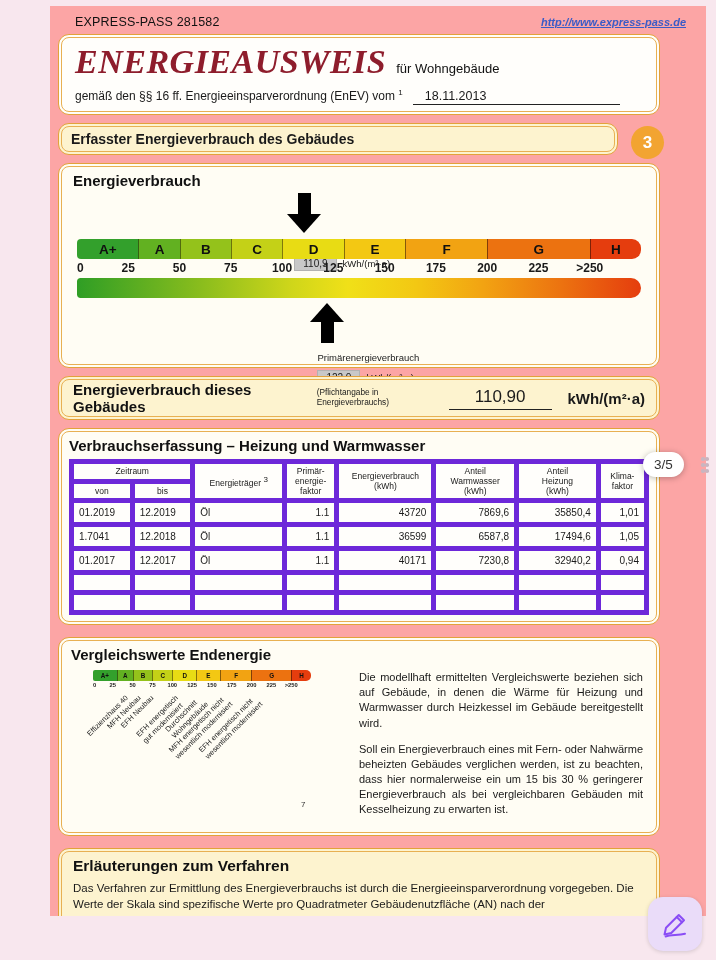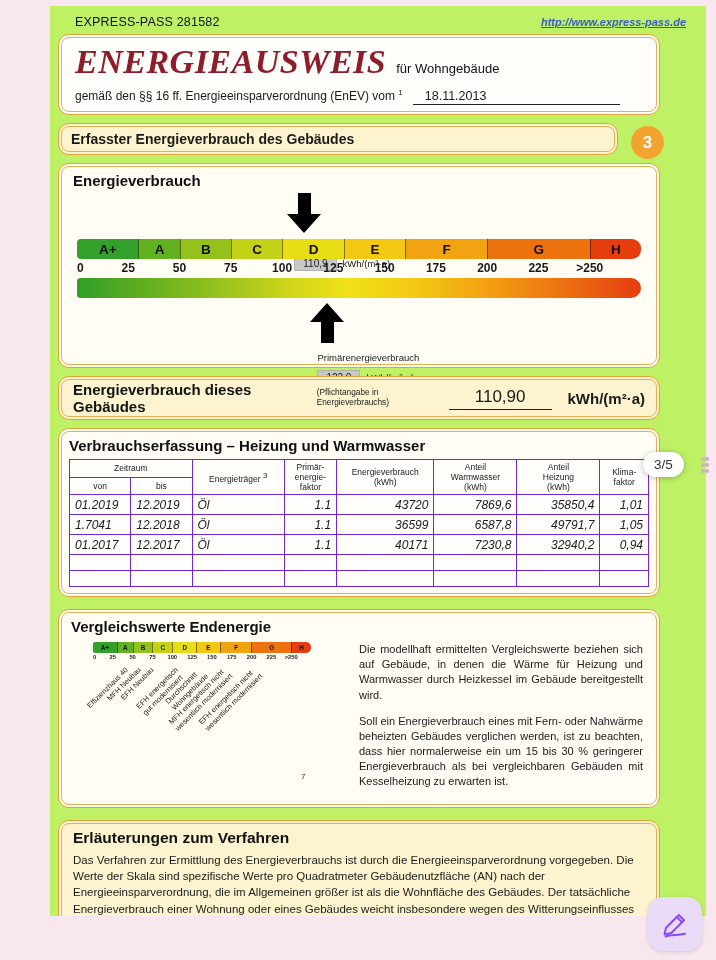--- a/index.html
+++ b/index.html
@@ -3,21 +3,21 @@
 <meta charset="utf-8">
 <style>
   html,body{margin:0;padding:0;}
   body{
     width:716px;height:960px;position:relative;overflow:hidden;
     background:#f8e7ee;
     font-family:"Liberation Sans", sans-serif;color:#1a1a1a;
   }
   .page{
     position:absolute;left:50px;top:6px;width:656px;height:910px;
-    background:#bef264;overflow:hidden;
+    background:#fca5a5;overflow:hidden;
   }
   .topbar{display:flex;justify-content:space-between;align-items:baseline;padding:9px 20px 3px 25px;}
   .docref{font-size:12.5px;letter-spacing:.2px;color:#111;}
   .url{font-size:11px;font-style:italic;font-weight:bold;color:#3a5bc7;text-decoration:underline;}
   .doc{padding:2px 46px 0 8px;}
 
   
   .box{position:relative;border:1.6px solid #e2a23b;border-radius:11px;margin-bottom:8px;}
   .box::after{content:"";position:absolute;inset:2px;border:1px solid #e8b052;border-radius:8px;pointer-events:none;}
   .white{background:#fffdf4;}
@@ -94,23 +94,23 @@
 
   
   .vbox{display:flex;align-items:center;padding:7px 14px;height:28px;}
   .vnote{font-size:8.3px;line-height:1.2;white-space:pre-line;margin-left:10px;width:105px;}
   .uval{font-size:17px;border-bottom:1.5px solid #222;padding:0 26px 2px 26px;margin-left:36px;}
   .vunit{font-size:15px;font-weight:bold;margin-left:16px;}
 
   
   .tablebox{padding:8px 10px 9px 10px;}
   table{width:100%;border-collapse:collapse;margin-top:5px;background:#fffefb;}
-  th,td{border:1px solid #6d28d9;}
+  th,td{border:5px solid #6d28d9;}
   th{font-weight:normal;font-size:8.5px;line-height:1.18;white-space:pre-line;padding:2px 2px;text-align:center;vertical-align:middle;}
-  td{font-size:12px;height:17px;padding:1px 5px;font-style:italic;}
+  td{font-size:10px;height:17px;padding:1px 5px;}
   td.al{text-align:left;}
   td.ac{text-align:right;}
   tr.empty td{height:13px;}
   .th-sub{font-size:8.5px;}
 
   
   .compbox{padding:8px 12px 6px 12px;}
   .comp-body{display:flex;margin-top:7px;}
   .comp-left{width:288px;position:relative;padding-left:22px;box-sizing:border-box;}
   .mini{position:relative;width:218px;}
@@ -281,21 +281,21 @@
             <td class="ac">35850,4</td>
             <td class="ac">1,01</td>
           </tr>
           <tr>
             <td class="al">1.7041</td>
             <td class="al">12.2018</td>
             <td class="al">Öl</td>
             <td class="ac">1.1</td>
             <td class="ac">36599</td>
             <td class="ac">6587,8</td>
-            <td class="ac">49791,7</td>
+            <td class="ac">17494,6</td>
             <td class="ac">1,05</td>
           </tr>
           <tr>
             <td class="al">01.2017</td>
             <td class="al">12.2017</td>
             <td class="al">Öl</td>
             <td class="ac">1.1</td>
             <td class="ac">40171</td>
             <td class="ac">7230,8</td>
             <td class="ac">32940,2</td>

